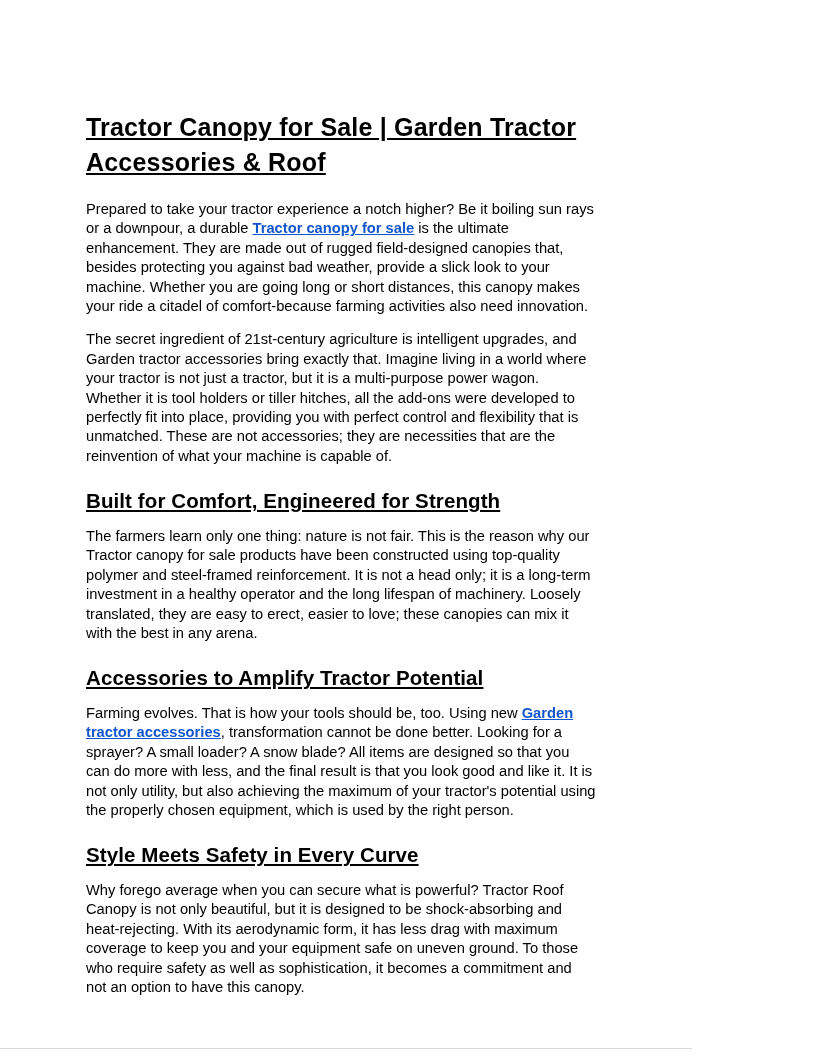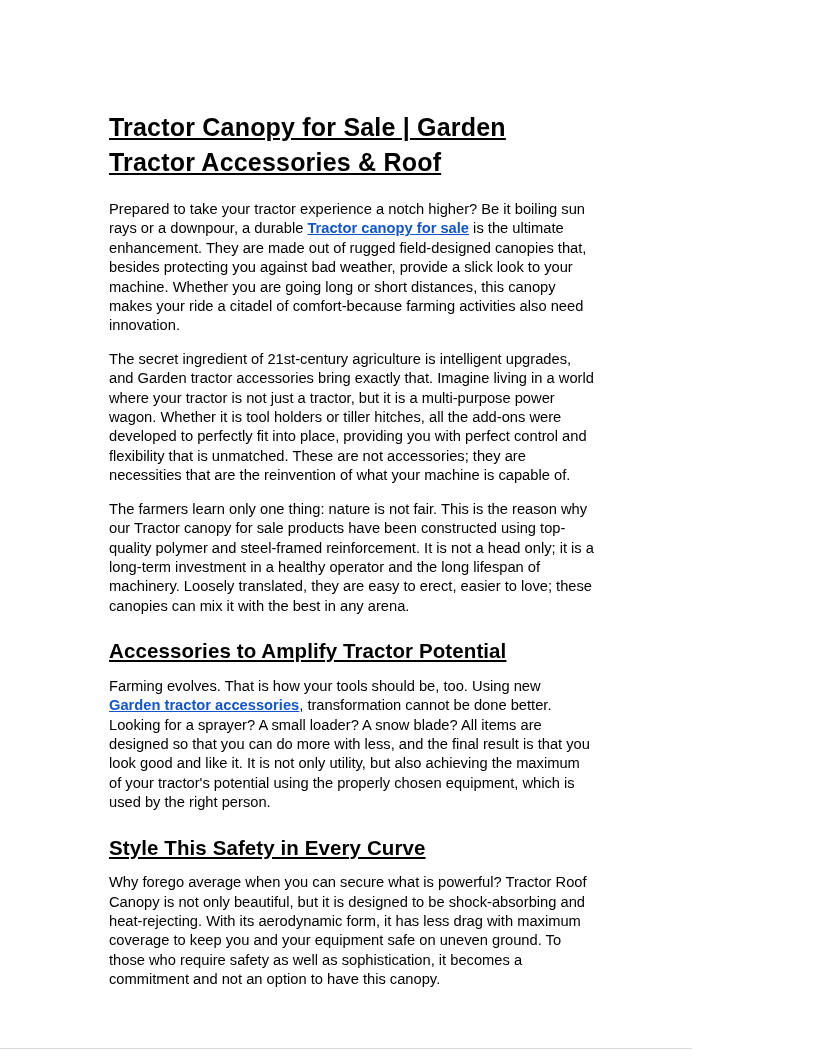--- a/index.html
+++ b/index.html
@@ -12,21 +12,21 @@
     height: 1056px;
     position: relative;
     overflow: hidden;
     font-family: "Liberation Sans", "DejaVu Sans", sans-serif;
     color: #000000;
   }
   .page {
     box-sizing: border-box;
     width: 692px;
     height: 1056px;
-    padding: 96px 96px 60px 109px;
+    padding: 96px 96px 60px 86px;
     position: relative;
     background: #ffffff;
   }
   h1.doc-title {
     font-size: 25px;
     line-height: 1.4;
     font-weight: bold;
     text-decoration: underline;
     letter-spacing: 0.2px;
     margin: 14px 0 20px 0;
@@ -64,26 +64,27 @@
 
 <div class="page">
 
   <h1 class="doc-title">Tractor Canopy for Sale | Garden Tractor Accessories &amp; Roof</h1>
 
   <p class="body-text"><span>Prepared to take your tractor experience a notch higher? Be it boiling sun rays or a downpour, a durable </span><a class="doc-link" href="#">Tractor canopy for sale</a><span> is the ultimate enhancement. They are made out of rugged field-designed canopies that, besides protecting you against bad weather, provide a slick look to your machine. Whether you are going long or short distances, this canopy makes your ride a citadel of comfort-because farming activities also need innovation.</span></p>
 
 
   <p class="body-text">The secret ingredient of 21st-century agriculture is intelligent upgrades, and Garden tractor accessories bring exactly that. Imagine living in a world where your tractor is not just a tractor, but it is a multi-purpose power wagon. Whether it is tool holders or tiller hitches, all the add-ons were developed to perfectly fit into place, providing you with perfect control and flexibility that is unmatched. These are not accessories; they are necessities that are the reinvention of what your machine is capable of.</p>
 
+  <h2 class="section-heading">Built for Comfort, Engineered for Strength</h2>
 
   <p class="body-text">The farmers learn only one thing: nature is not fair. This is the reason why our Tractor canopy for sale products have been constructed using top-quality polymer and steel-framed reinforcement. It is not a head only; it is a long-term investment in a healthy operator and the long lifespan of machinery. Loosely translated, they are easy to erect, easier to love; these canopies can mix it with the best in any arena.</p>
 
   <h2 class="section-heading">Accessories to Amplify Tractor Potential</h2>
 
   <p class="body-text"><span>Farming evolves. That is how your tools should be, too. Using new </span><a class="doc-link" href="#">Garden tractor accessories</a><span>, transformation cannot be done better. Looking for a sprayer? A small loader? A snow blade? All items are designed so that you can do more with less, and the final result is that you look good and like it. It is not only utility, but also achieving the maximum of your tractor's potential using the properly chosen equipment, which is used by the right person.</span></p>
 
-  <h2 class="section-heading">Style This Safety in Every Curve</h2>
+  <h2 class="section-heading">Style Meets Safety in Every Curve</h2>
 
   <p class="body-text">Why forego average when you can secure what is powerful? Tractor Roof Canopy is not only beautiful, but it is designed to be shock-absorbing and heat-rejecting. With its aerodynamic form, it has less drag with maximum coverage to keep you and your equipment safe on uneven ground. To those who require safety as well as sophistication, it becomes a commitment and not an option to have this canopy.</p>
 
   <div class="page-edge"></div>
 
 </div>
 
 </body></html>

